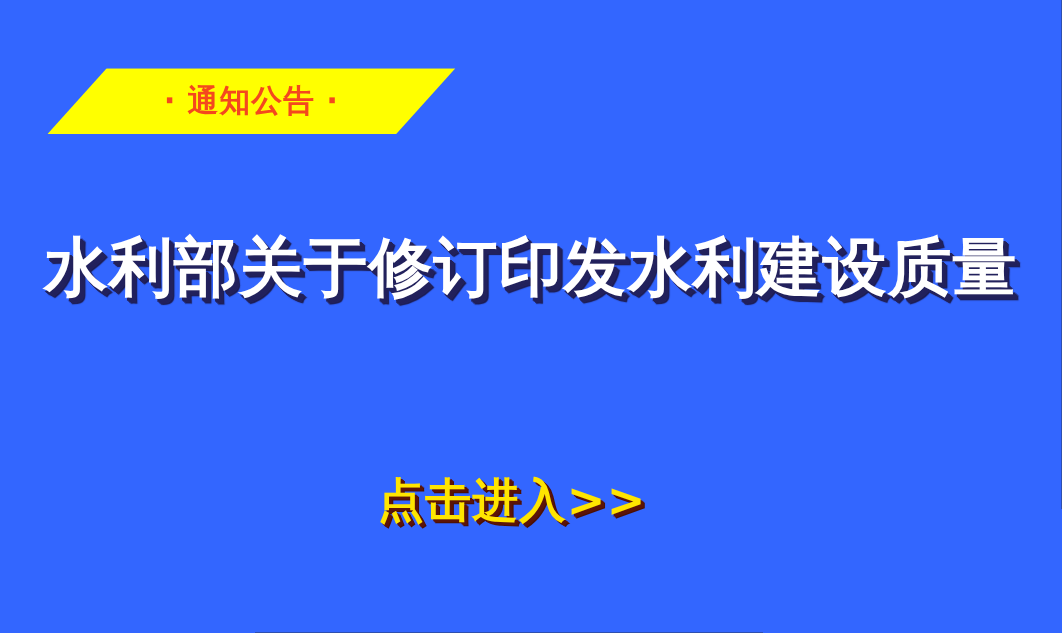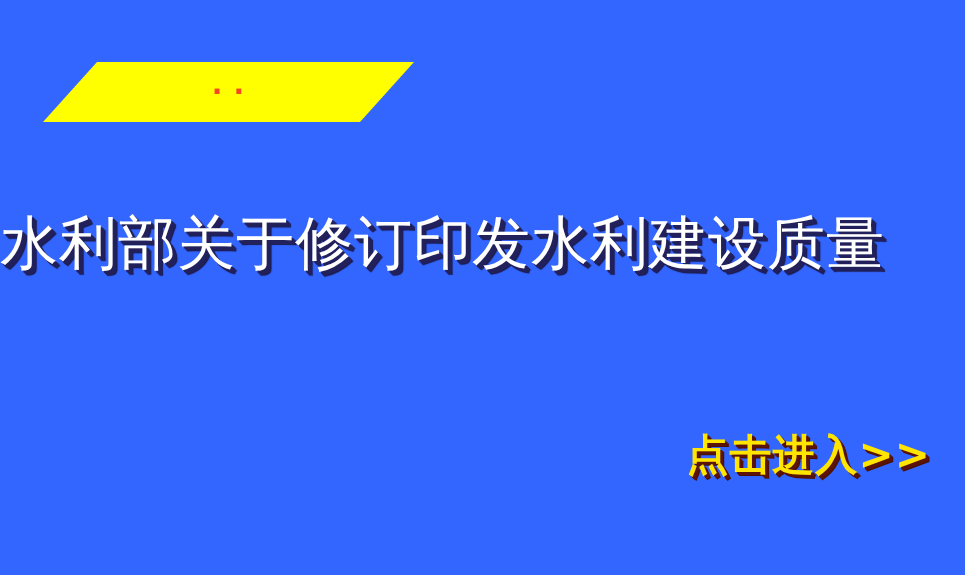--- a/index.html
+++ b/index.html
@@ -52,25 +52,25 @@
     font-size: 28px;
     font-weight: bold;
     line-height: 1;
   }
 
   
   .headline {
     position: absolute;
     left: 0;
     top: 206px;
-    width: 776px;
+    width: 965px;
     text-align: center;
     color: #ffffff;
     font-size: 58px;
-    font-weight: normal;
+    font-weight: bold;
     line-height: 74px;
     letter-spacing: 1px;
     white-space: nowrap;
     text-shadow:
       2px 2px 0 #22215c,
       3px 3px 0 #22215c,
       4px 4px 0 #22215c,
       5px 5px 1px #1b1a4e;
     user-select: none;
   }
@@ -79,21 +79,21 @@
   }
 
   
   .cta {
     position: absolute;
     left: 0;
     top: 432px;
     width: 965px;
     padding-right: 34px;
     box-sizing: border-box;
-    text-align: right;
+    text-align: center;
     color: #ffe500;
     font-size: 42px;
     font-weight: bold;
     line-height: 1.1;
     letter-spacing: 1px;
     white-space: nowrap;
     cursor: pointer;
     text-shadow:
       2px 2px 0 #5c1408,
       3px 3px 0 #5c1408,
@@ -103,20 +103,21 @@
 </style>
 </head>
 <body>
 
 <div class="banner-canvas">
 
   <div class="tag-shape"></div>
 
   <div class="tag-label">
     <span class="tag-dot">·</span>
+    <span>通知公告</span>
     <span class="tag-dot">·</span>
   </div>
 
   <div class="headline">
     <span class="headline-line">水利部关于修订印发水利建设质量</span>
   </div>
 
   <div class="cta">
     <span>点击进入&gt;&gt;</span>
   </div>

